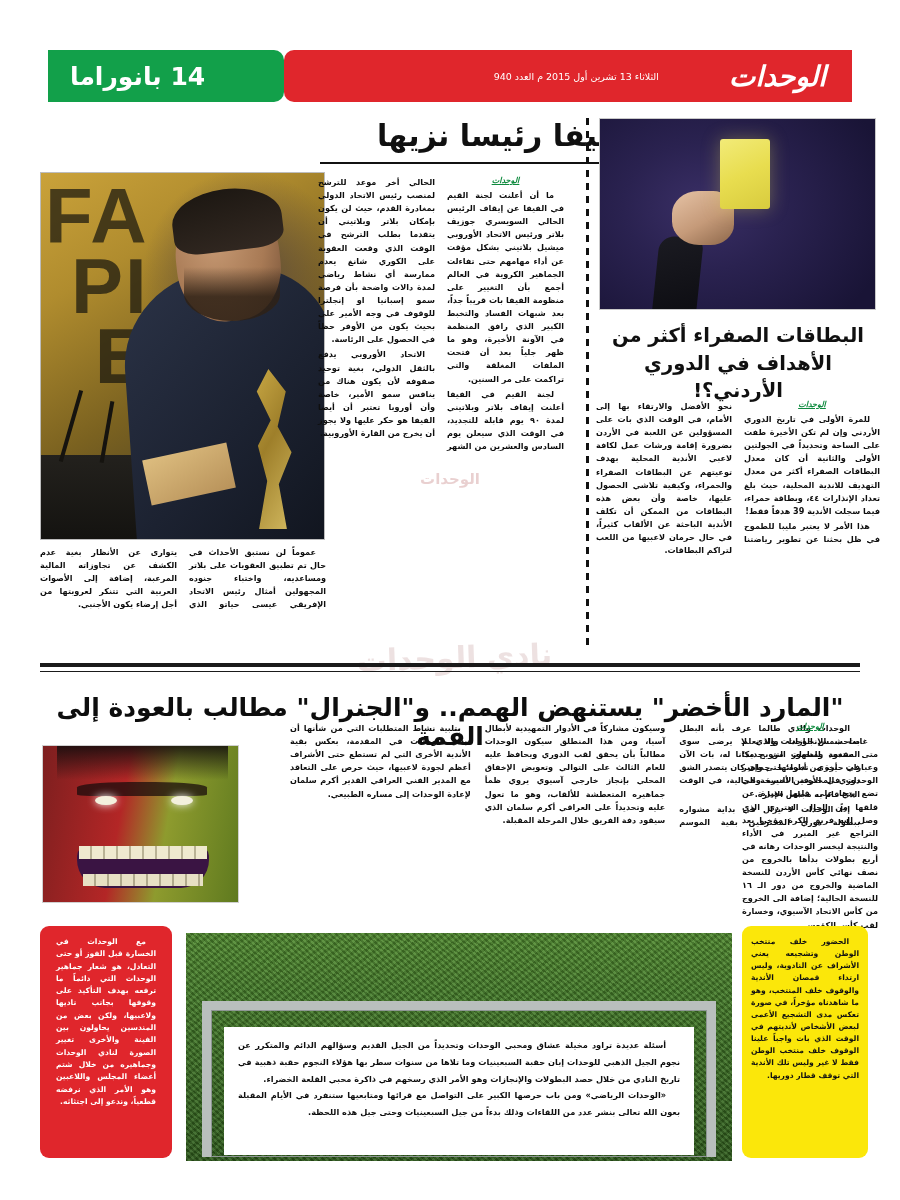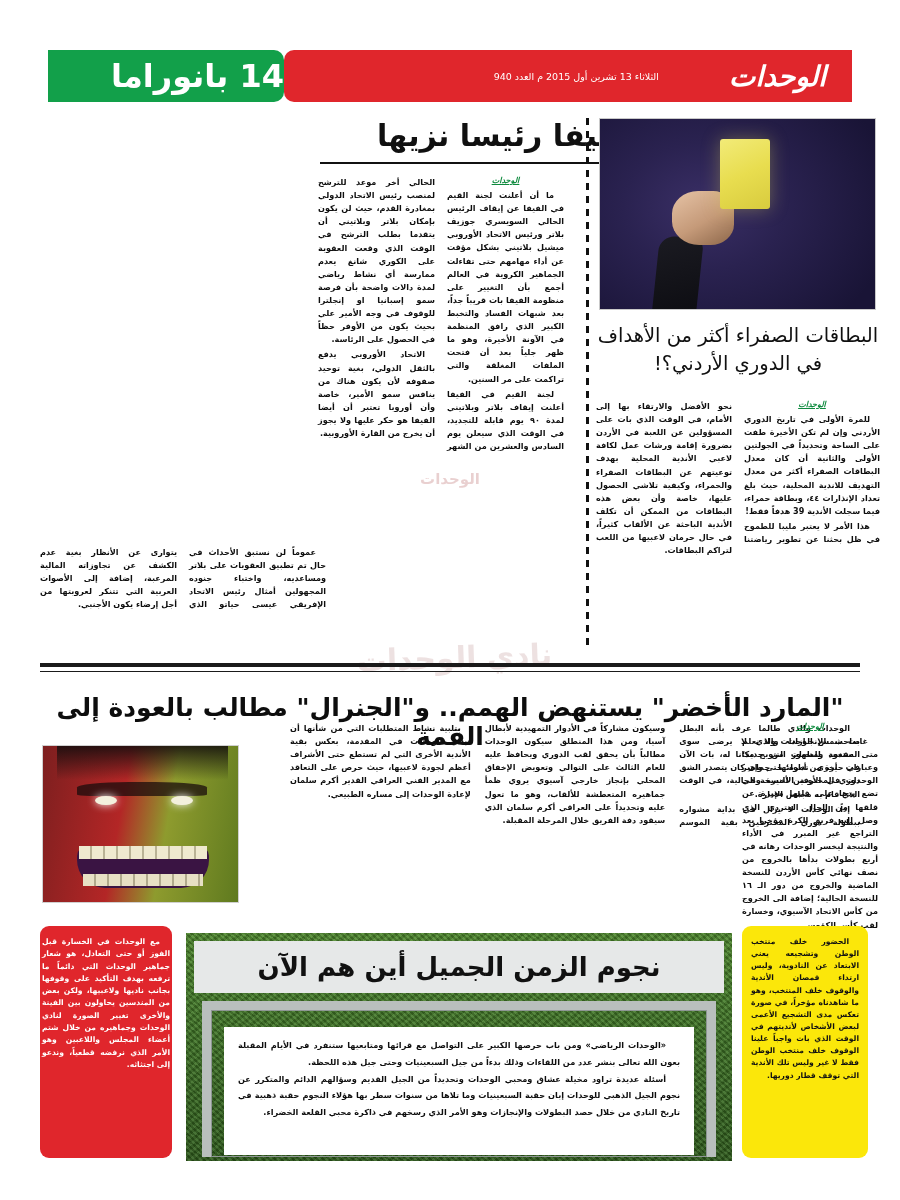--- a/index.html
+++ b/index.html
@@ -35,23 +35,23 @@
     color: #ffffff; font-size: 9.5px; font-weight: normal;
     direction: rtl; white-space: nowrap;
   }
   .masthead-green {
     width: 236px; background: #12a04a;
     border-radius: 0 10px 10px 0;
     display: flex; align-items: center; justify-content: flex-start;
     padding-right: 0; padding-left: 22px;
   }
   .masthead-section {
-    color: #ffffff; font-size: 32px; font-weight: bold;
+    color: #ffffff; font-size: 25px; font-weight: bold;
     direction: rtl; white-space: nowrap;
-    width: 100%; text-align: right;
+    width: 100%; text-align: left;
   }
   .byline {
     color: #0e8a3e; font-size: 8px; font-weight: bold;
     text-decoration: underline; direction: rtl; text-align: center;
     margin-bottom: 4px; font-style: italic;
   }
   .col-text {
     direction: rtl; text-align: justify;
     font-size: 8.1px; line-height: 1.62; color: #0f0f0f;
     font-weight: bold;
@@ -175,21 +175,21 @@
     position: absolute; left: 56px; top: 118px;
     width: 44px; height: 75px;
     background: linear-gradient(160deg,#1b1b22, #0d0d12);
     border-radius: 16px 10px 0 0;
     transform: rotate(6deg);
   }
   .a2-headline {
     position: absolute; left: 596px; top: 322px;
     width: 284px;
     direction: rtl; text-align: center;
-    font-size: 19.5px; font-weight: normal; color: #101010;
+    font-size: 19.5px; font-weight: bold; color: #101010;
     line-height: 1.42;
   }
   .a2-cols {
     position: absolute; left: 596px; top: 400px;
     width: 284px; height: 250px;
     column-count: 2; column-gap: 12px;
   }
   .dash-rule {
     position: absolute; width: 3px;
     background: repeating-linear-gradient(180deg, #111 0 7px, transparent 7px 13px);
@@ -248,21 +248,21 @@
   .a3-col-right {
     position: absolute; left: 742px; top: 722px;
     width: 136px; height: 182px;
   }
 
   
   .red-box {
     position: absolute; left: 40px; top: 926px;
     width: 132px; height: 232px;
     background: #e0262c; border-radius: 9px;
-    padding: 10px 2px;
+    padding: 10px 16px;
   }
   .red-box .col-text { color: #fff; font-size: 7.6px; line-height: 1.62; }
   .yellow-box {
     position: absolute; left: 742px; top: 926px;
     width: 126px; height: 232px;
     background: #fbe70a; border-radius: 9px;
     padding: 10px 9px;
   }
   .yellow-box .col-text { color: #111; font-size: 7.6px; line-height: 1.6; }
 
@@ -326,20 +326,32 @@
       <div class="masthead-date">الثلاثاء 13 تشرين أول 2015 م العدد 940</div>
     </div>
     <div class="masthead-green">
       <div class="masthead-section">14 بانوراما</div>
     </div>
   </div>
 
   <div class="a1-headline">العالم يريد للفيفا رئيسا نزيها</div>
   <div class="a1-underline"></div>
 
+  <div class="a1-photo">
+    <div class="fifa-letters">FA<br>PI<br>E</div>
+    <div class="podium"></div>
+    <div class="mic"></div>
+    <div class="mic2"></div>
+    <div class="suit"></div>
+    <div class="head"></div>
+    <div class="hair"></div>
+    <div class="beard"></div>
+    <div class="paper"></div>
+    <div class="trophy"></div>
+  </div>
 
   <div class="a1-cols">
     <div class="byline">الوحدات</div>
     <div class="col-text">
       <p>ما أن أعلنت لجنة القيم في الفيفا عن إيقاف الرئيس الحالي السويسري جوزيف بلاتر ورئيس الاتحاد الأوروبي ميشيل بلاتيني بشكل مؤقت عن أداء مهامهم حتى تفاءلت الجماهير الكروية في العالم أجمع بأن التغيير على منظومة الفيفا بات قريباً جداً، بعد شبهات الفساد والتخبط الكبير الذي رافق المنظمة في الآونة الأخيرة، وهو ما ظهر جلياً بعد أن فتحت الملفات المغلقة والتي تراكمت على مر السنين.</p>
       <p>لجنة القيم في الفيفا أعلنت إيقاف بلاتر وبلاتيني لمدة ٩٠ يوم قابلة للتجديد، في الوقت الذي سيعلن يوم السادس والعشرين من الشهر الحالي أخر موعد للترشح لمنصب رئيس الاتحاد الدولي بمغادرة القدم، حيث لن يكون بإمكان بلاتر وبلاتيني أن يتقدما بطلب الترشح في الوقت الذي وقعت العقوبة على الكوري شانغ يعدم ممارسة أي نشاط رياضي لمدة دالات واضحة بأن فرصة سمو إسبانيا او إنجلترا للوقوف في وجه الأمير علي بحيث يكون من الأوفر حظاً في الحصول على الرئاسة.</p>
       <p>الاتحاد الأوروبي يدفع بالثقل الدولي، بغية توحيد صفوفه لأن يكون هناك من ينافس سمو الأمير، خاصة وأن أوروبا تعتبر أن أيضا الفيفا هو حكر عليها ولا يجوز أن يخرج من القارة الأوروبية.</p>
     </div>
   </div>
 
@@ -398,29 +410,28 @@
     </div>
   </div>
 
   <div class="red-box">
     <div class="col-text">
       <p>مع الوحدات في الخسارة قبل الفوز أو حتى التعادل، هو شعار جماهير الوحدات التي دائماً ما ترفعه بهدف التأكيد على وقوفها بجانب ناديها ولاعبيها، ولكن بعض من المندسين يحاولون بين الفينة والأخرى تغيير الصورة لنادي الوحدات وجماهيره من خلال شتم أعضاء المجلس واللاعبين وهو الأمر الذي نرفضه قطعياً، وندعو إلى اجتثاثه.</p>
     </div>
   </div>
 
   <div class="feature">
-    <div class="feature-title">نجوم الزمن الجميل أين هم الآن</div>
     <div class="goal-frame"></div>
     <div class="goal-inner">
       <div class="col-text">
+        <p>أسئلة عديدة تراود مخيلة عشاق ومحبي الوحدات وتحديداً من الجيل القديم وسؤالهم الدائم والمتكرر عن نجوم الجيل الذهبي للوحدات إبان حقبة السبعينيات وما تلاها من سنوات سطر بها هؤلاء النجوم حقبة ذهبية في تاريخ النادي من خلال حصد البطولات والإنجازات وهو الأمر الذي رسخهم في ذاكرة محبي القلعة الخضراء.</p>
         <p>«الوحدات الرياضي» ومن باب حرصها الكبير على التواصل مع قرائها ومتابعيها ستنفرد في الأيام المقبلة بعون الله تعالى بنشر عدد من اللقاءات وذلك بدءاً من جيل السبعينيات وحتى جيل هذه اللحظة.</p>
-        <p>أسئلة عديدة تراود مخيلة عشاق ومحبي الوحدات وتحديداً من الجيل القديم وسؤالهم الدائم والمتكرر عن نجوم الجيل الذهبي للوحدات إبان حقبة السبعينيات وما تلاها من سنوات سطر بها هؤلاء النجوم حقبة ذهبية في تاريخ النادي من خلال حصد البطولات والإنجازات وهو الأمر الذي رسخهم في ذاكرة محبي القلعة الخضراء.</p>
       </div>
     </div>
   </div>
 
   <div class="yellow-box">
     <div class="col-text">
-      <p>الحضور خلف منتخب الوطن وتشجيعه يعني الابتعاد عن النادوية، وليس ارتداء قمصان الأندية والوقوف خلف المنتخب، وهو ما شاهدناه مؤخراً، في صورة تعكس مدى التشجيع الأعمى لبعض الأشخاص لأنديتهم في الوقت الذي بات واجباً علينا الوقوف خلف منتخب الوطن فقط لا غير وليس تلك الأندية التي توقف قطار دوريها.</p>
+      <p>الحضور خلف منتخب الوطن وتشجيعه يعني الأشراف عن النادوية، وليس ارتداء قمصان الأندية والوقوف خلف المنتخب، وهو ما شاهدناه مؤخراً، في صورة تعكس مدى التشجيع الأعمى لبعض الأشخاص لأنديتهم في الوقت الذي بات واجباً علينا الوقوف خلف منتخب الوطن فقط لا غير وليس تلك الأندية التي توقف قطار دوريها.</p>
     </div>
   </div>
 
 </div>
 
 </body></html>

